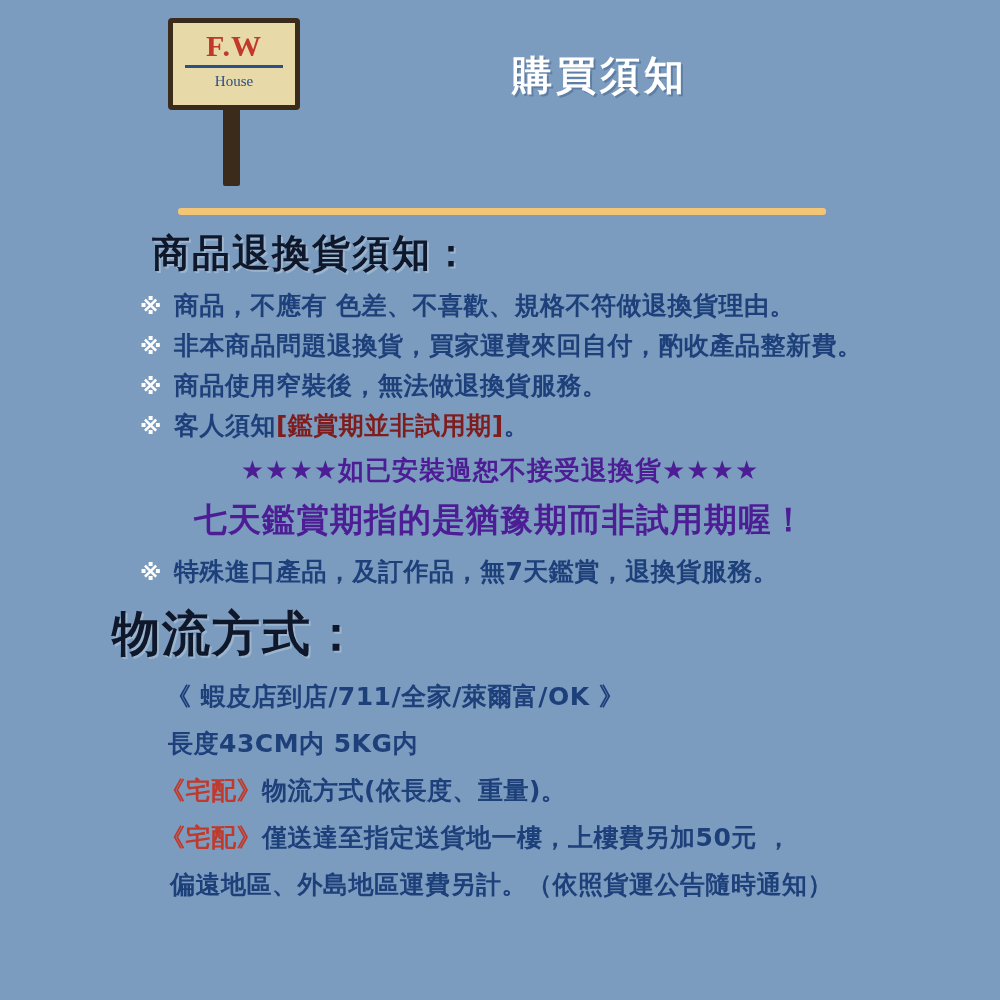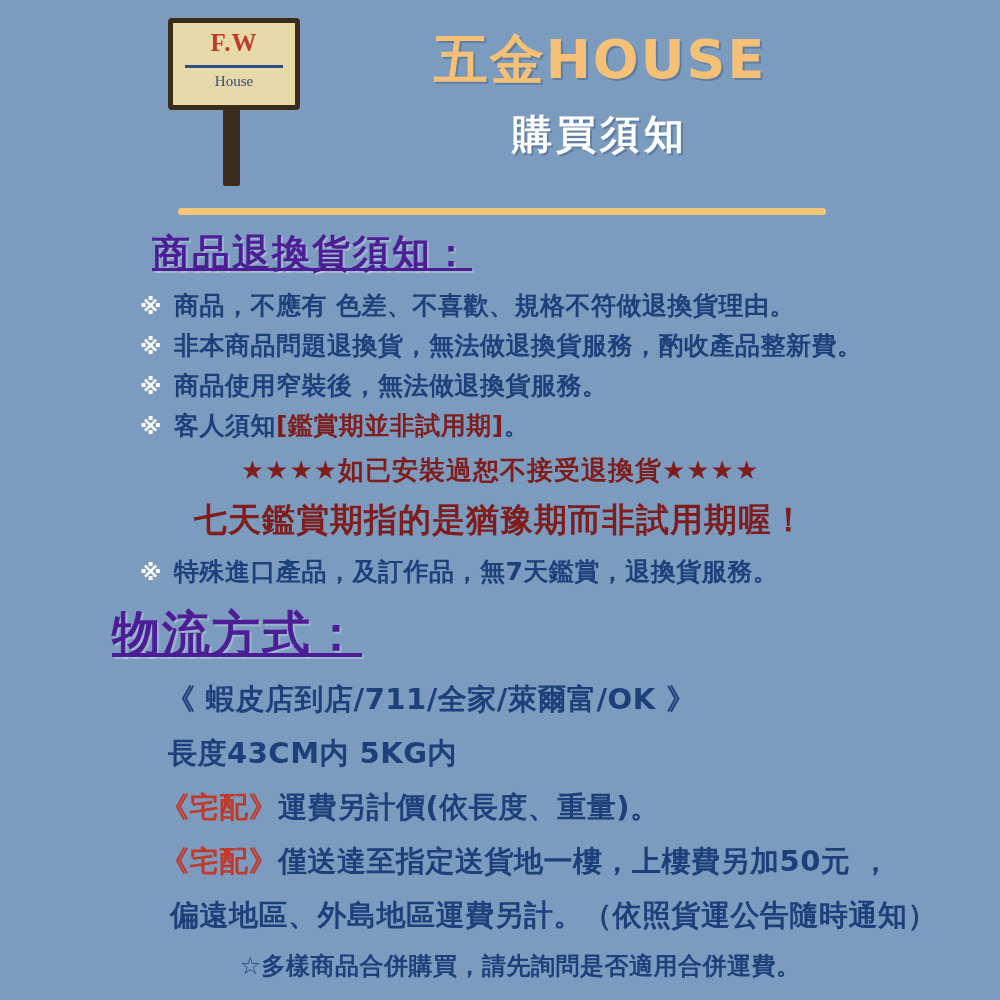--- a/index.html
+++ b/index.html
@@ -47,21 +47,21 @@
     border-radius: 4px;
     box-sizing: border-box;
   }
   .sign-line-1 {
     position: absolute;
     left: 0;
     right: 0;
     top: 6px;
     text-align: center;
     color: #c0392b;
-    font-size: 25px;
+    font-size: 30px;
     font-weight: bold;
     font-family: "Liberation Serif", "DejaVu Serif", serif;
     letter-spacing: 1px;
   }
   .sign-rule {
     position: absolute;
     left: 12px;
     right: 12px;
     top: 42px;
     height: 3px;
@@ -126,27 +126,26 @@
 
   
   .body-area {
     position: absolute;
     left: 0;
     top: 228px;
     width: 1000px;
   }
 
   .section-title {
-    color: #4c1d95;
+    color: #0f172a;
     font-weight: bold;
     font-size: 38px;
     letter-spacing: 2px;
     margin: 0 0 14px 0;
     text-shadow: 2px 2px 0 rgba(255,255,255,0.25);
-    text-decoration: underline;
   }
   .title-returns { padding-left: 152px; }
   .title-logistics { padding-left: 112px; font-size: 48px; }
 
   .bullet-list {
     list-style: none;
     margin: 0;
     padding: 0 0 0 140px;
   }
   .bullet-list li {
@@ -163,37 +162,37 @@
     color: #ffffff;
     font-size: 22px;
     margin-right: 12px;
     flex: 0 0 auto;
   }
   .bullet-text { flex: 1 1 auto; }
   .hl-orange { color: #7f1d1d; }
 
   .center-line {
     text-align: center;
-    color: #7f1d1d;
+    color: #4c1d95;
     font-weight: bold;
     font-size: 25px;
     margin: 8px 0 10px 0;
     letter-spacing: 1px;
   }
   .center-line.stars { font-size: 26px; }
   .center-line.note { font-size: 33px; margin-bottom: 16px; }
 
   
   .logistics {
     margin-top: 18px;
   }
   .log-line {
     color: #1d3f7a;
     font-weight: bold;
-    font-size: 29px;
+    font-size: 25px;
     letter-spacing: 0.5px;
     margin-bottom: 14px;
     padding-left: 170px;
   }
   .log-line.indent-a { padding-left: 166px; }
   .log-line.indent-b { padding-left: 168px; }
   .log-line.indent-c { padding-left: 160px; }
   .log-line.wide { }
   .log-red { color: #c0392b; }
   .log-last {
@@ -214,40 +213,39 @@
     <div class="signboard">
       <div class="sign-plate">
         <div class="sign-line-1">F.W</div>
         <div class="sign-rule"></div>
         <div class="sign-line-2">House</div>
       </div>
       <div class="sign-post"></div>
     </div>
 
     <div class="brand-wrap">
-      <h1 class="brand-title">五金HOUSE</h1>
       <h2 class="brand-sub">購買須知</h2>
     </div>
   </div>
 
   <div class="divider"></div>
 
   <div class="body-area">
 
     <div>
       <div class="section-title title-returns">商品退換貨須知：</div>
 
       <ul class="bullet-list">
         <li>
           <span class="bullet-mark">※</span>
           <span class="bullet-text">商品，不應有 色差、不喜歡、規格不符做退換貨理由。</span>
         </li>
         <li>
           <span class="bullet-mark">※</span>
-          <span class="bullet-text">非本商品問題退換貨，無法做退換貨服務，酌收產品整新費。</span>
+          <span class="bullet-text">非本商品問題退換貨，買家運費來回自付，酌收產品整新費。</span>
         </li>
         <li>
           <span class="bullet-mark">※</span>
           <span class="bullet-text">商品使用窄裝後，無法做退換貨服務。</span>
         </li>
         <li>
           <span class="bullet-mark">※</span>
           <span class="bullet-text">
             <span>客人須知</span><span class="hl-orange">[鑑賞期並非試用期]</span><span>。</span>
           </span>
@@ -265,25 +263,24 @@
       </ul>
     </div>
 
     <div class="logistics">
       <div class="section-title title-logistics">物流方式：</div>
 
       <div class="log-line indent-a">《 蝦皮店到店/711/全家/萊爾富/OK 》</div>
       <div class="log-line indent-b plain">長度43CM内 5KG内</div>
 
       <div class="log-line indent-c">
-        <span class="log-red">《宅配》</span><span>運費另計價(依長度、重量)。</span>
+        <span class="log-red">《宅配》</span><span>物流方式(依長度、重量)。</span>
       </div>
 
       <div class="log-line indent-c">
         <span class="log-red">《宅配》</span><span>僅送達至指定送貨地一樓，上樓費另加50元 ，</span>
       </div>
 
       <div class="log-line wide">偏遠地區、外島地區運費另計。（依照貨運公告隨時通知）</div>
-      <div class="log-line log-last">☆多樣商品合併購買，請先詢問是否適用合併運費。</div>
     </div>
 
   </div>
 </div>
 
 </body></html>

